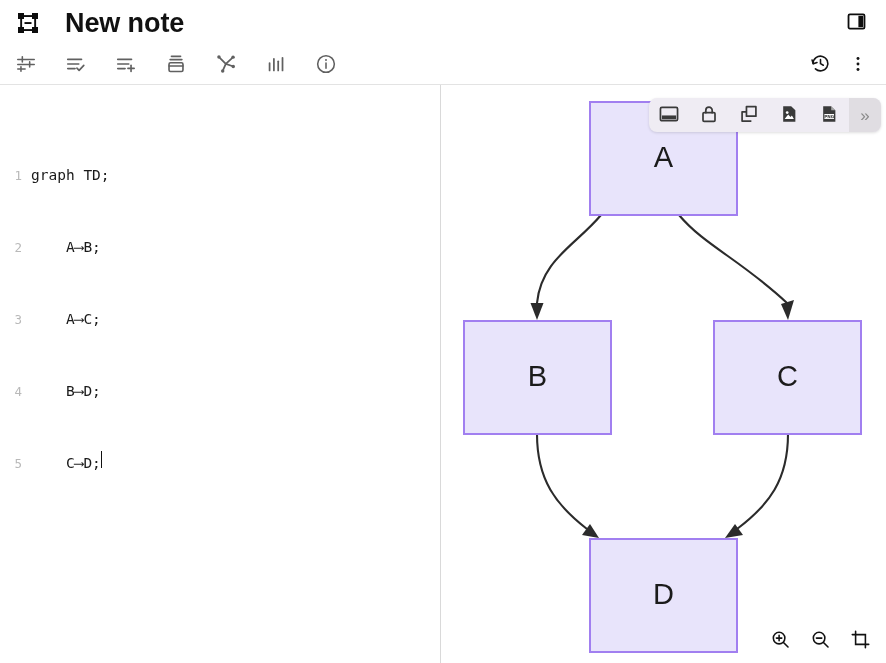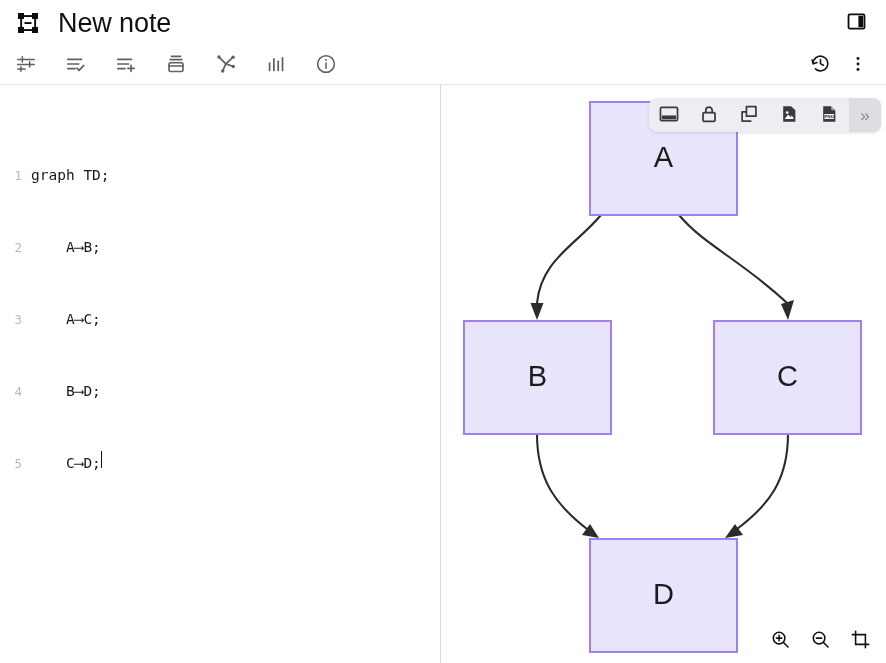--- a/index.html
+++ b/index.html
@@ -35,24 +35,24 @@
     width: 30px;
     height: 30px;
     display: flex;
     align-items: center;
     justify-content: center;
     flex: 0 0 auto;
     margin-left: 3px;
   }
   .note-title {
     font-size: 27px;
-    font-weight: 400;
+    font-weight: 700;
     color: #111111;
     letter-spacing: -0.1px;
-    margin-left: 15px;
+    margin-left: 22px;
     line-height: 1;
     white-space: nowrap;
   }
   .titlebar-spacer { flex: 1 1 auto; }
   .titlebar-right {
     display: flex;
     align-items: center;
     gap: 4px;
     margin-right: 6px;
   }

